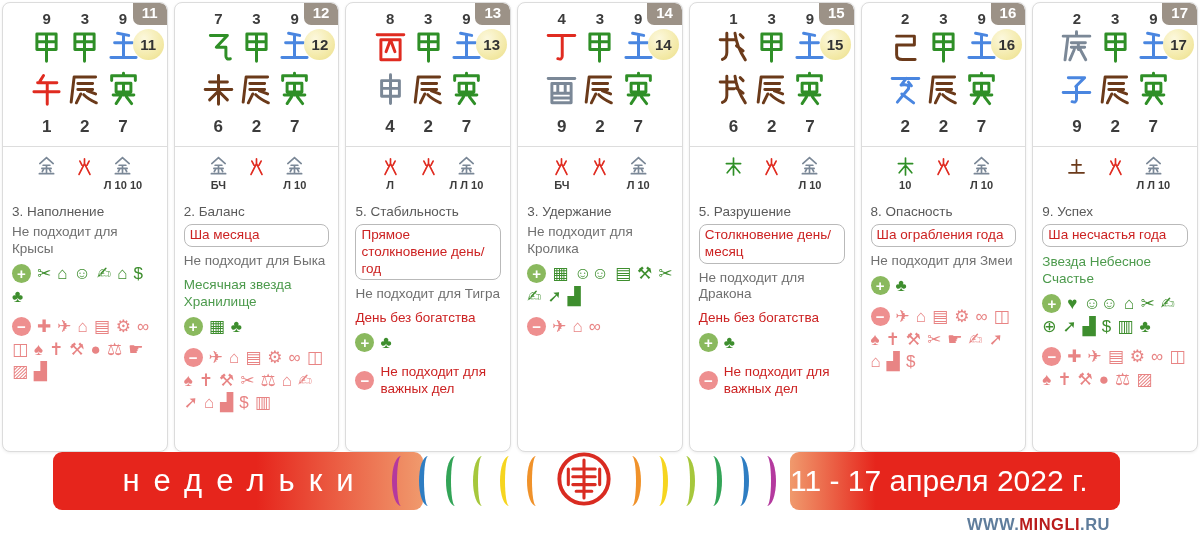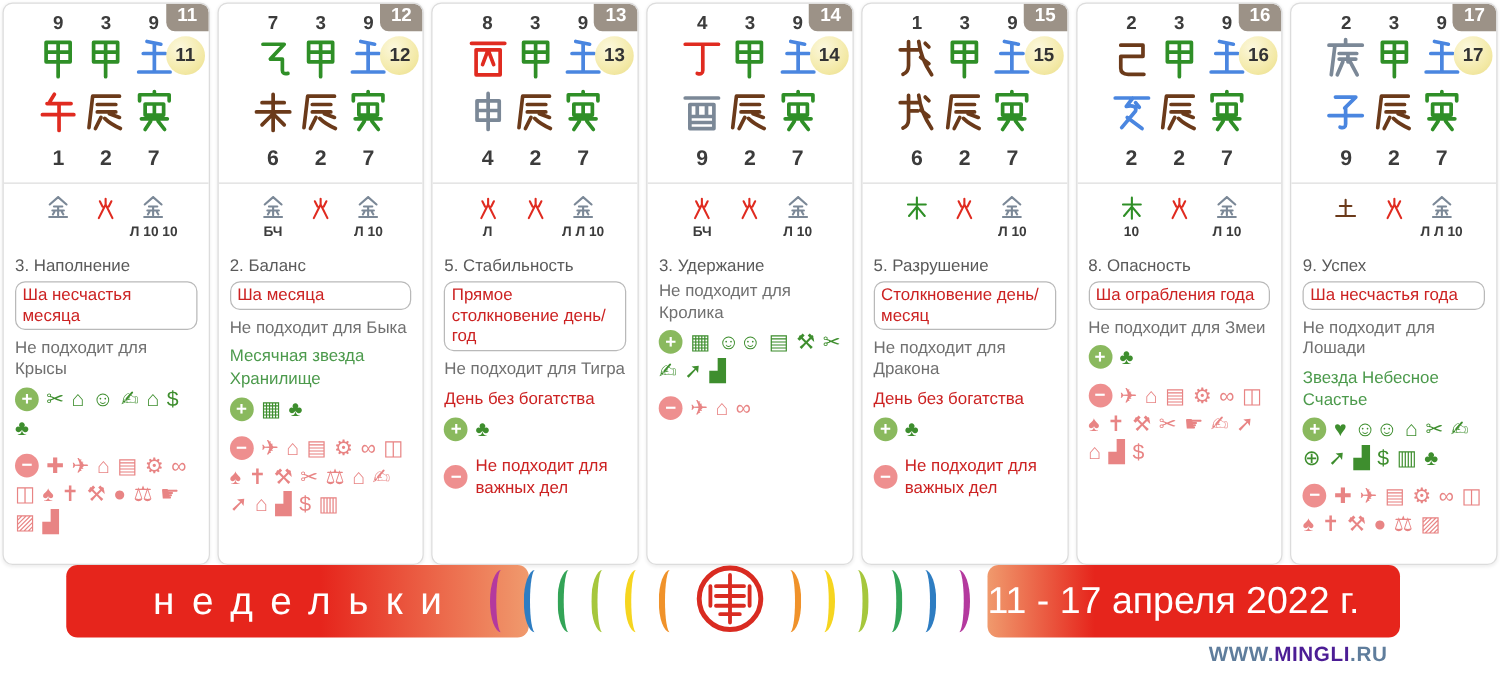--- a/index.html
+++ b/index.html
@@ -60,21 +60,21 @@
        display:flex;align-items:center;justify-content:center;gap:9px;}
   .arc{width:13px;height:50px;flex:0 0 auto;}
   .arc.l{border-left:5px solid;border-radius:50%;}
   .arc.r{border-right:5px solid;border-radius:50%;}
   .shou{flex:0 0 auto;margin:0 2px;}
   .banner-right{position:absolute;left:790px;top:0;width:330px;height:58px;border-radius:9px;
        background:linear-gradient(90deg,#f09a6d 0%,#e6251c 26%);
        display:flex;align-items:center;justify-content:flex-start;}
   .banner-right span{color:#fff;font-size:30px;}
   .siteurl{position:absolute;top:515px;right:90px;font-size:16.5px;font-weight:bold;letter-spacing:.5px;}
-  .siteurl .u-gray{color:#5f7d9c;} .siteurl .u-orange{color:#4c1d95;}
+  .siteurl .u-gray{color:#5f7d9c;} .siteurl .u-orange{color:#b91c1c;}
 </style>
 </head>
 <body>
 
 <div class="stage">
 
   <div class="cards" id="cards">
     <div class="card">
       <div class="badge">11</div>
       <div class="daycircle">11</div>
@@ -114,21 +114,20 @@
               </svg></span></div>
         <div class="row-elem c-gray"><span class="cjk"><svg viewBox="0 0 100 100">
                 <path d="M50 8 L18 36 M50 8 L82 36 M34 44 H66 M28 59 H72 M50 44 V77 M16 84 H84 M36 64 L30 74 M64 64 L70 74" fill="none" stroke="currentColor" stroke-width="8" stroke-linecap="round" stroke-linejoin="round"></path>
               </svg></span></div>
         <div class="row-elemnote"></div>
         <div class="row-elemnote"></div>
         <div class="row-elemnote">Л 10 10</div>
       </div>
       <div class="textsec">
         <div class="title">3. Наполнение</div>
-        <div class="shabox">Ша несчастья месяца</div>
         <div class="gnote">Не подходит для Крысы</div>
 
         <div class="iconrow good">
           <span class="pm plus">+</span>
           <span class="icon good">✂</span>
             <span class="icon good">⌂</span>
             <span class="icon good">☺</span>
             <span class="icon good">✍</span>
             <span class="icon good">⌂</span>
             <span class="icon good">$</span>
@@ -540,21 +539,20 @@
         <div class="row-elem c-gray"><span class="cjk"><svg viewBox="0 0 100 100">
                 <path d="M50 8 L18 36 M50 8 L82 36 M34 44 H66 M28 59 H72 M50 44 V77 M16 84 H84 M36 64 L30 74 M64 64 L70 74" fill="none" stroke="currentColor" stroke-width="8" stroke-linecap="round" stroke-linejoin="round"></path>
               </svg></span></div>
         <div class="row-elemnote"></div>
         <div class="row-elemnote"></div>
         <div class="row-elemnote">Л Л 10</div>
       </div>
       <div class="textsec">
         <div class="title">9. Успех</div>
         <div class="shabox">Ша несчастья года</div>
-        <div class="gnote">Не подходит для Лошади</div>
         <div class="greennote">Звезда Небесное Счастье</div>
 
         <div class="iconrow good">
           <span class="pm plus">+</span>
           <span class="icon good">♥</span>
             <span class="icon good">☺☺</span>
             <span class="icon good">⌂</span>
             <span class="icon good">✂</span>
             <span class="icon good">✍</span>
             <span class="icon good">⊕</span>

